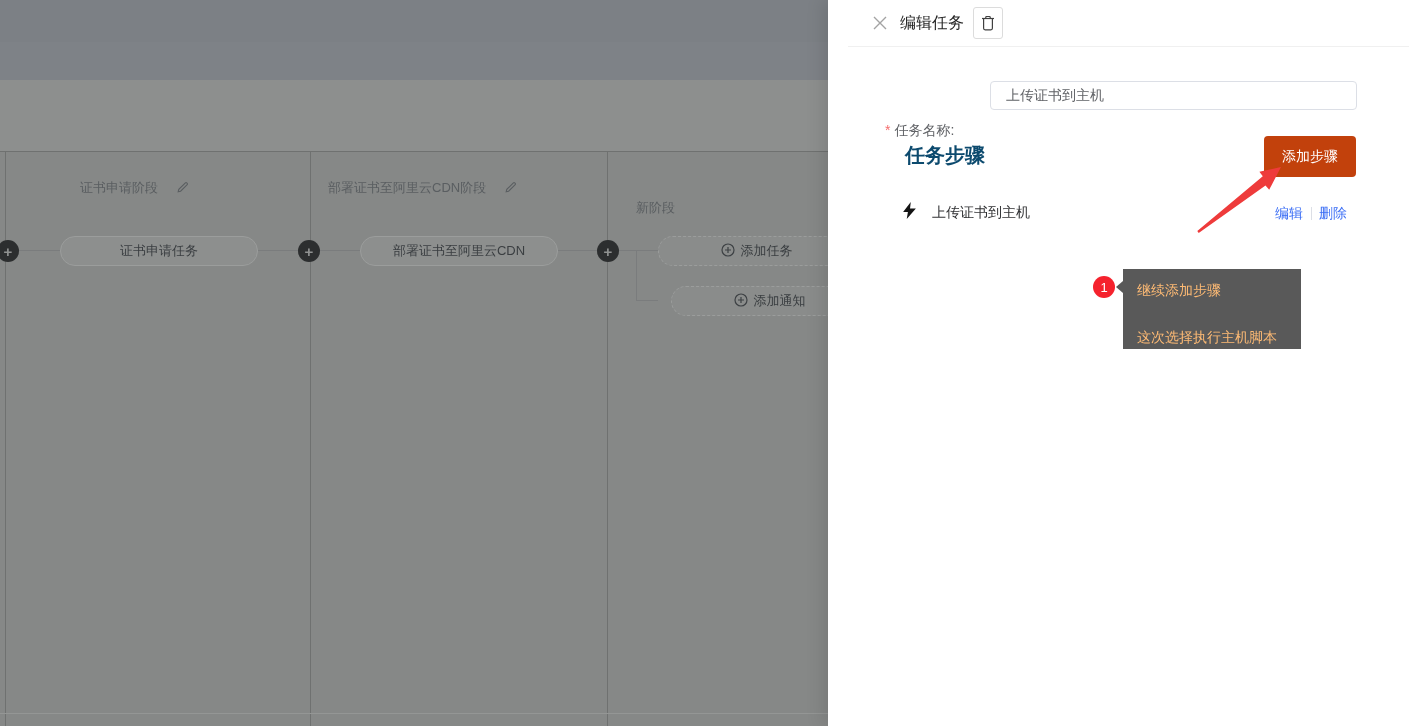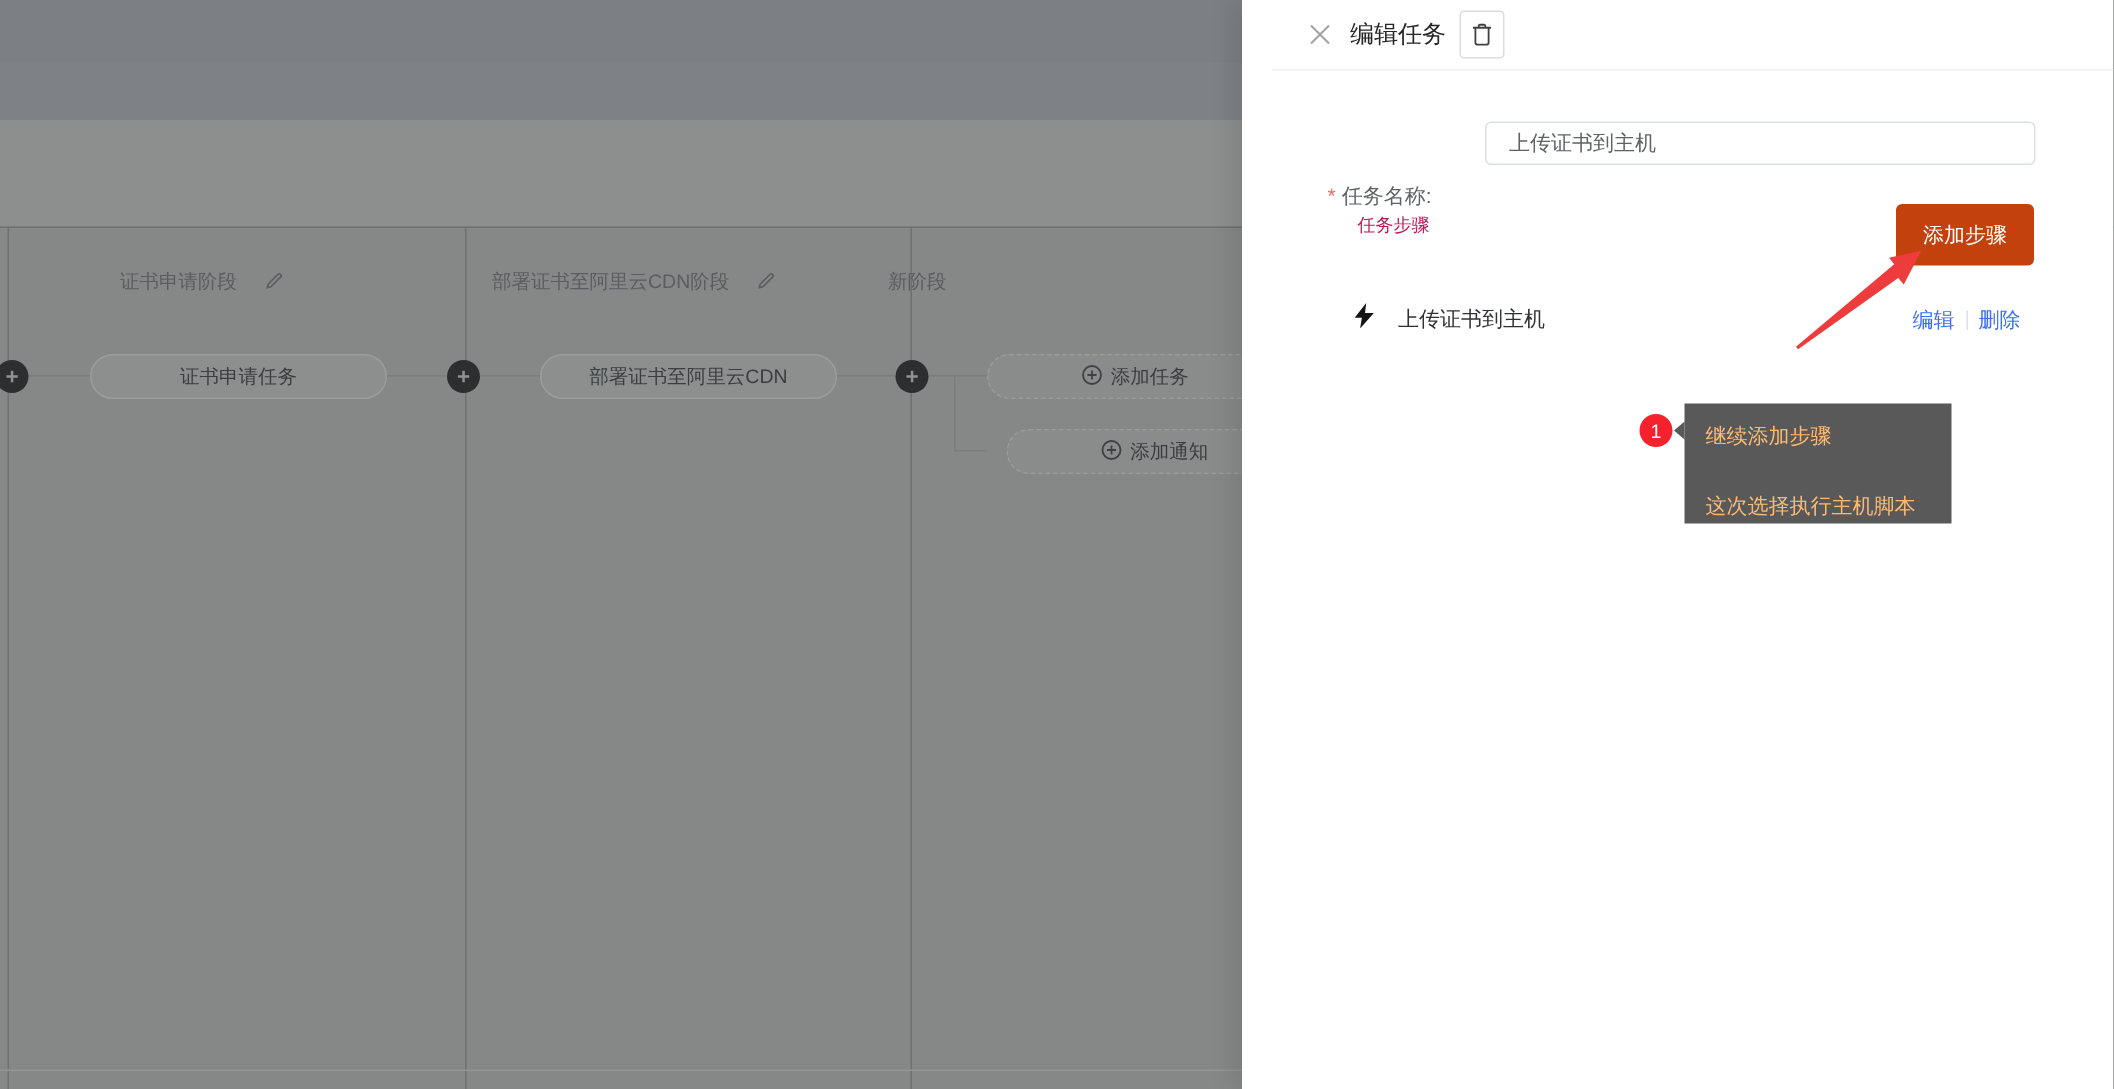--- a/index.html
+++ b/index.html
@@ -30,21 +30,21 @@
   .drawer-header{left:0;top:0;width:100%;height:47px;border-bottom:1px solid #f0f0f0;
                  box-sizing:border-box;display:flex;align-items:center;padding-left:25px;margin-left:20px;}
   .drawer-title{margin-left:13px;font-size:16px;color:#262626;}
   .trash-btn{margin-left:9px;width:28px;height:30px;border:1px solid #dcdcdc;border-radius:3px;
              display:flex;align-items:center;justify-content:center;background:#fff;cursor:pointer;}
   .form-label{left:57px;top:102px;width:100px;text-align:left;font-size:14px;color:#606266;margin-top:20px;}
   .required{color:#f56c6c;margin-right:4px;}
   .name-input{left:162px;top:81px;width:367px;height:29px;box-sizing:border-box;
               border:1px solid #dcdfe6;border-radius:4px;padding:0 15px;font-size:14px;color:#606266;
               font-family:"Liberation Sans","DejaVu Sans",sans-serif;outline:none;}
-  .section-heading{left:77px;top:142px;font-size:12px;font-weight:normal;color:#be185d;}
+  .section-heading{left:77px;top:142px;font-size:20px;font-weight:bold;color:#0c4a6e;}
   .add-step-btn{left:436px;top:136px;width:92px;height:41px;background:#c2410c;color:#ffffff;
                 border:none;border-radius:4px;font-size:14px;cursor:pointer;
                 display:flex;align-items:center;justify-content:center;
                 font-family:"Liberation Sans","DejaVu Sans",sans-serif;}
   .step-bolt{left:74px;top:202px;}
   .step-name{left:104px;top:204px;font-size:14px;color:#303133;}
   .step-link{top:205px;font-size:14px;color:#3b6ef5;cursor:pointer;text-decoration:none;}
   .link-edit{left:447px;}
   .link-divider{left:483px;top:207px;width:1px;height:13px;background:#dcdfe6;}
   .link-delete{left:491px;}
@@ -83,21 +83,21 @@
     </span>
   </div>
   <div class="abs stage-title" style="left:328px;">
     <span>部署证书至阿里云CDN阶段</span>
     <span>
       <svg width="12" height="12" viewBox="0 0 12 12" fill="none" stroke="#5a5e61" stroke-width="1.1">
         <path d="M1.2 10.8 L3.6 10.2 L10.2 3.6 a0.9 0.9 0 0 0 0-1.3 l-0.5-0.5 a0.9 0.9 0 0 0-1.3 0 L1.8 8.4 Z"></path>
       </svg>
     </span>
   </div>
-  <div class="abs stage-title" style="left:592px;">
+  <div class="abs stage-title" style="left:636px;margin-top:20px;">
     <span>新阶段</span>
   </div>
 
   <div class="abs conn" style="left:18px;top:250px;width:42px;height:1px;"></div>
   <div class="abs conn" style="left:258px;top:250px;width:40px;height:1px;"></div>
   <div class="abs conn" style="left:320px;top:250px;width:40px;height:1px;"></div>
   <div class="abs conn" style="left:558px;top:250px;width:39px;height:1px;"></div>
   <div class="abs conn" style="left:619px;top:250px;width:17px;height:1px;"></div>
   <div class="abs conn" style="left:636px;top:250px;width:1px;height:51px;"></div>
   <div class="abs conn" style="left:636px;top:250px;width:22px;height:1px;"></div>

